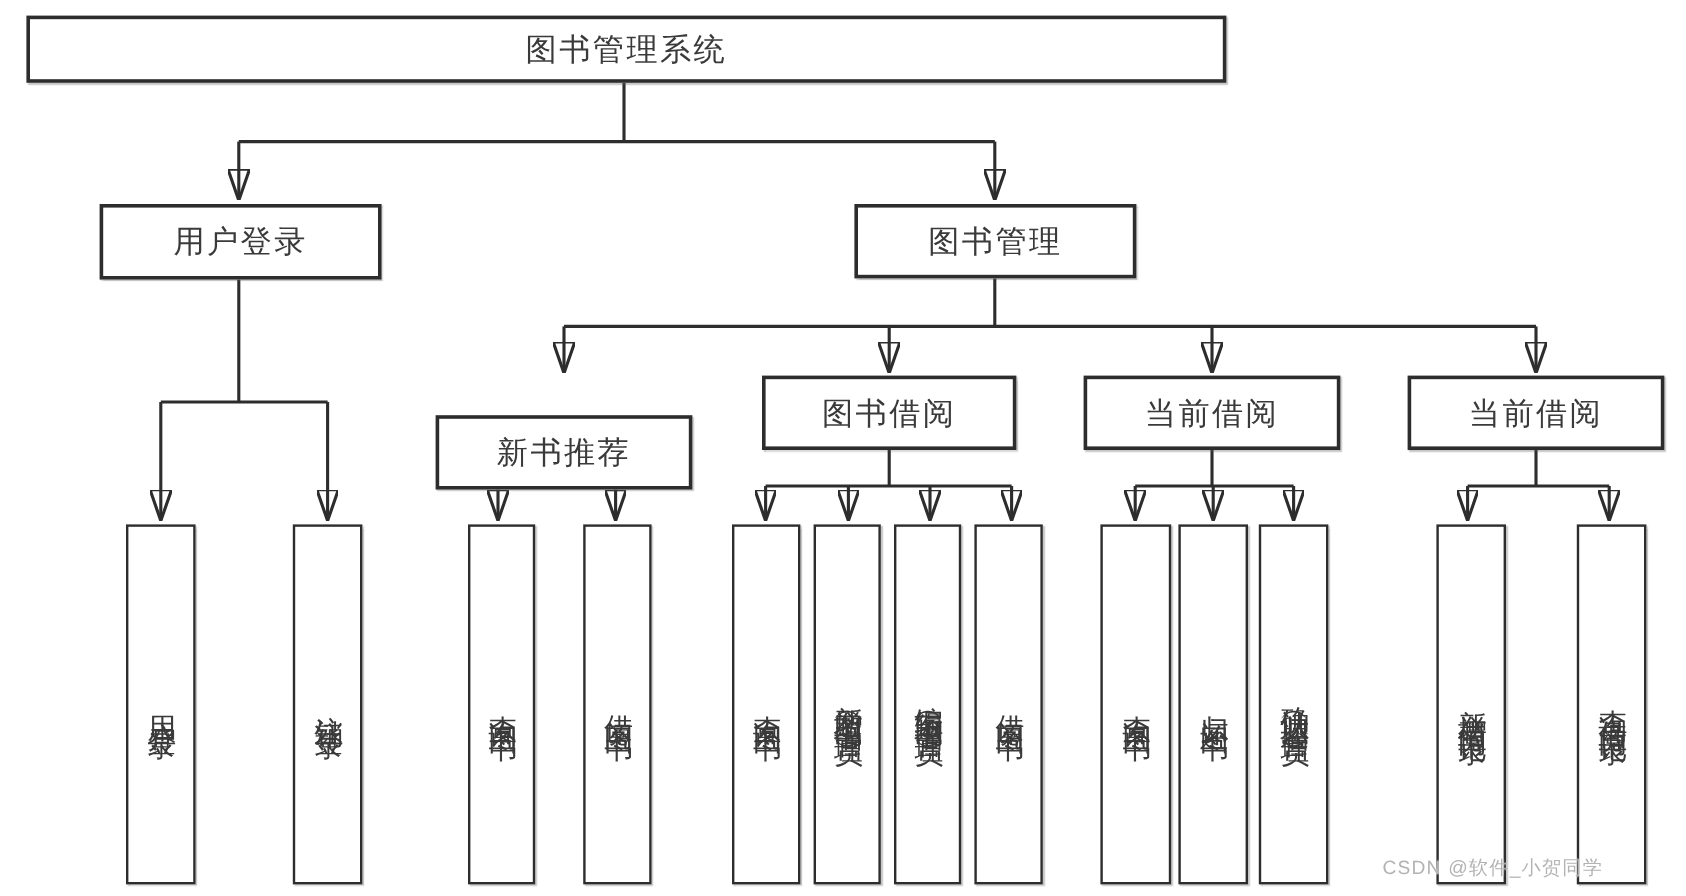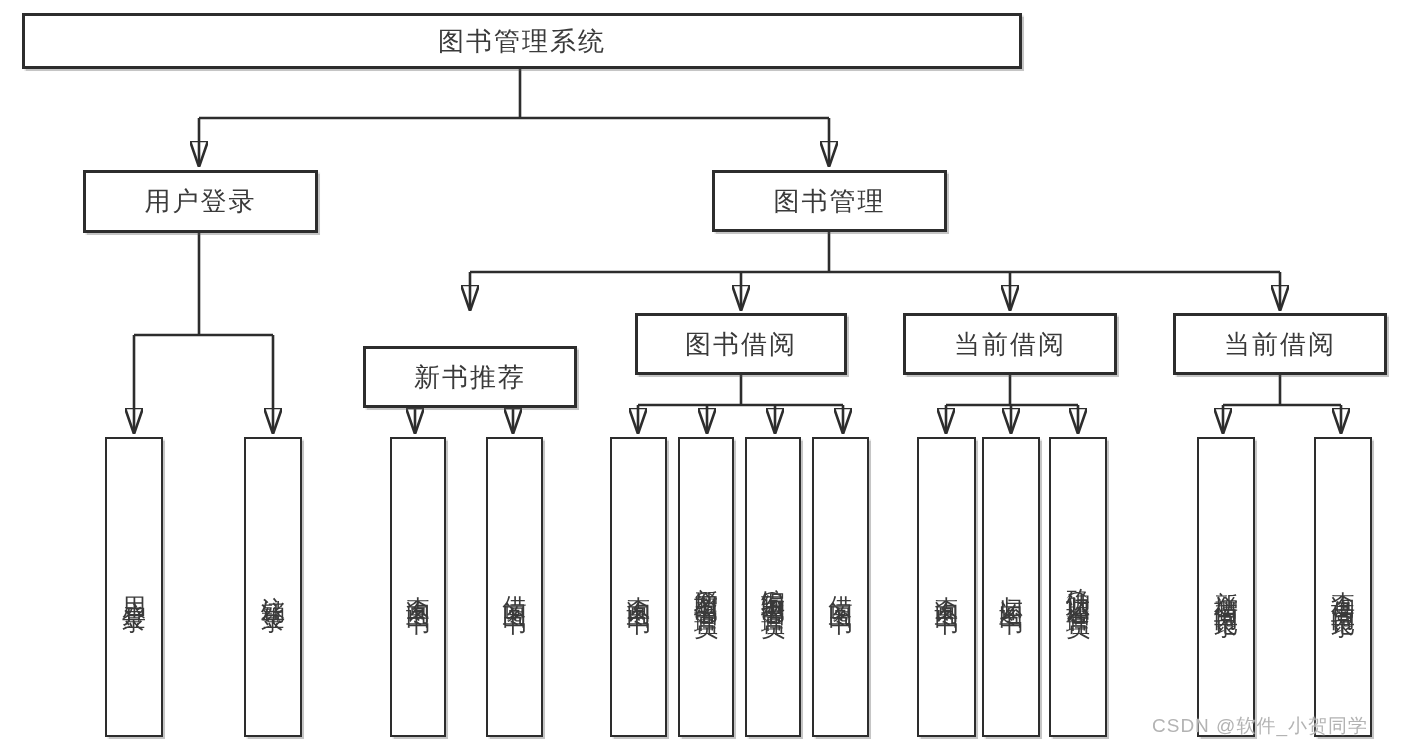--- a/index.html
+++ b/index.html
@@ -45,21 +45,21 @@
     letter-spacing: 5px;
     line-height: 1;
   }
   .vbox.long { letter-spacing: 4px; }
   .leaf { top: 437px; height: 300px; }
   #watermark {
     position: absolute;
     z-index: 3;
     left: 1152px;
     top: 713px;
-    font-size: 19px;
+    font-size: 16px;
     color: #b3b3b3;
     letter-spacing: 1px;
     text-shadow: 0 0 2px #ffffff;
     white-space: nowrap;
   }
 </style>
 </head>
 <body>
 
 <svg id="wires" viewBox="0 0 1405 747">

